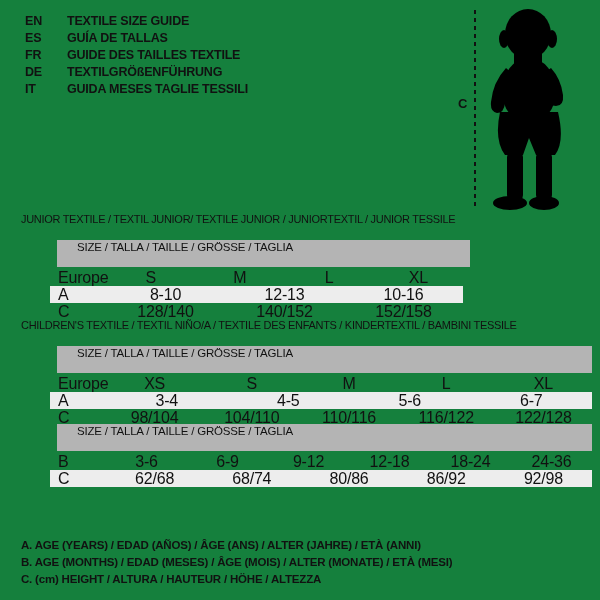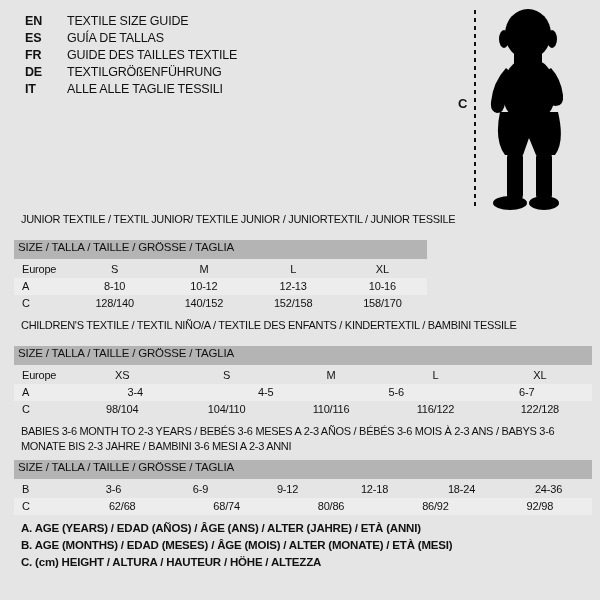--- a/index.html
+++ b/index.html
@@ -2,29 +2,29 @@
 <html style="--band: #b4b4b4; --shade: #ededed; --ink: #111111;"><head>
 <meta charset="utf-8">
 <style>
   :root{
     --band:#b4b4b4;
     --shade:#ededed;
     --ink:#111111;
   }
   html,body{margin:0;padding:0;background:#fff;}
   .page{
-    position:relative;width:600px;height:600px;background:#e5e5e5;
+    position:relative;width:600px;height:600px;background:#15803d;
     font-family:"Liberation Sans",sans-serif;color:var(--ink);
     overflow:hidden;
   }
   
   .lang-block{position:absolute;left:25px;top:13px;}
   .lang-row{display:flex;height:17px;line-height:17px;}
   .lang-code{width:42px;font-weight:bold;font-size:12.5px;letter-spacing:-0.2px;}
-  .lang-text{font-weight:normal;font-size:12.5px;letter-spacing:-0.2px;white-space:nowrap;}
+  .lang-text{font-weight:bold;font-size:12.5px;letter-spacing:-0.2px;white-space:nowrap;}
 
   
   .figure-area{position:absolute;left:440px;top:0;width:160px;height:225px;}
   .dash-line{
     position:absolute;left:34px;top:10px;width:2px;height:196px;
     background:repeating-linear-gradient(to bottom,var(--ink) 0 4px,transparent 4px 8px);
   }
   .c-label{position:absolute;left:18px;top:96px;font-weight:bold;font-size:13px;}
   .silhouette{position:absolute;left:44px;top:6px;}
 
@@ -32,32 +32,32 @@
   .table-section{position:absolute;left:14px;width:578px;}
   .t1{top:212px;}
   .t2{top:318px;}
   .t3{top:424px;}
   .table-title{
     font-weight:normal;font-size:11px;line-height:15px;letter-spacing:-0.3px;
     margin-bottom:13px;padding-left:7px;
   }
   .t3 .table-title{margin-bottom:6px;}
   .size-band{
-    background:var(--band);height:19px;line-height:15px;
-    font-size:11.5px;letter-spacing:-0.2px;padding-left:4px;
-    margin-bottom:2px;box-sizing:border-box;
+    background:var(--band);height:27px;line-height:15px;
+    font-size:11.5px;letter-spacing:-0.2px;padding-left:20px;
+    margin-bottom:2px;box-sizing:border-box;margin-left:43px;
   }
-  .trow{display:flex;height:17px;line-height:17px;font-size:11px;letter-spacing:-0.2px;}
+  .trow{display:flex;height:17px;line-height:17px;font-size:16px;letter-spacing:-0.2px;margin-left:36px;}
   .trow.shaded{background:var(--shade);}
   .tlabel{width:56px;padding-left:8px;box-sizing:border-box;flex:0 0 auto;}
   .tcell{flex:1 1 0;text-align:center;}
   .t1 .size-band,.t1 .trow{width:413px;}
 
   
-  .legend{position:absolute;left:21px;top:520px;}
+  .legend{position:absolute;left:21px;top:537px;}
   .legend-line{height:17px;line-height:17px;font-weight:bold;font-size:11.5px;letter-spacing:-0.2px;white-space:nowrap;}
 </style>
 </head>
 <body>
 
 <div class="page">
 
   <div class="lang-block" id="langBlock">
       <div class="lang-row">
         <div class="lang-code">EN</div>
@@ -70,21 +70,21 @@
       <div class="lang-row">
         <div class="lang-code">FR</div>
         <div class="lang-text">GUIDE DES TAILLES TEXTILE</div>
       </div>
       <div class="lang-row">
         <div class="lang-code">DE</div>
         <div class="lang-text">TEXTILGRÖßENFÜHRUNG</div>
       </div>
       <div class="lang-row">
         <div class="lang-code">IT</div>
-        <div class="lang-text">ALLE ALLE TAGLIE TESSILI</div>
+        <div class="lang-text">GUIDA MESES TAGLIE TESSILI</div>
       </div>
     </div>
 
   <div class="figure-area">
     <span class="c-label">C</span>
     <div class="dash-line"></div>
     <svg class="silhouette" width="92" height="206" viewBox="0 0 92 206" aria-hidden="true">
       <g fill="#000">
 
         <ellipse cx="44" cy="28" rx="23" ry="25"></ellipse>
@@ -115,30 +115,28 @@
         <div class="trow">
           <div class="tlabel" style="display: inline-block;">Europe</div>
           <div class="tcell">S</div>
           <div class="tcell">M</div>
           <div class="tcell">L</div>
           <div class="tcell">XL</div>
         </div>
         <div class="trow shaded">
           <div class="tlabel" style="display: inline-block;">A</div>
           <div class="tcell">8-10</div>
-          <div class="tcell">10-12</div>
           <div class="tcell">12-13</div>
           <div class="tcell">10-16</div>
         </div>
         <div class="trow">
           <div class="tlabel" style="display: inline-block;">C</div>
           <div class="tcell">128/140</div>
           <div class="tcell">140/152</div>
           <div class="tcell">152/158</div>
-          <div class="tcell">158/170</div>
         </div>
       </div>
       <div class="table-section t2">
         <div class="table-title">CHILDREN'S TEXTILE / TEXTIL NIÑO/A / TEXTILE DES ENFANTS / KINDERTEXTIL / BAMBINI TESSILE</div>
         <div class="size-band">SIZE / TALLA / TAILLE / GRÖSSE / TAGLIA</div>
         <div class="trow">
           <div class="tlabel" style="display: inline-block;">Europe</div>
           <div class="tcell">XS</div>
           <div class="tcell">S</div>
           <div class="tcell">M</div>
@@ -155,21 +153,20 @@
         <div class="trow">
           <div class="tlabel" style="display: inline-block;">C</div>
           <div class="tcell">98/104</div>
           <div class="tcell">104/110</div>
           <div class="tcell">110/116</div>
           <div class="tcell">116/122</div>
           <div class="tcell">122/128</div>
         </div>
       </div>
       <div class="table-section t3">
-        <div class="table-title">BABIES 3-6 MONTH TO 2-3 YEARS / BEBÉS 3-6 MESES A 2-3 AÑOS / BÉBÉS 3-6 MOIS À 2-3 ANS / BABYS 3-6 MONATE BIS 2-3 JAHRE / BAMBINI 3-6 MESI A 2-3 ANNI</div>
         <div class="size-band">SIZE / TALLA / TAILLE / GRÖSSE / TAGLIA</div>
         <div class="trow">
           <div class="tlabel" style="display: inline-block;">B</div>
           <div class="tcell">3-6</div>
           <div class="tcell">6-9</div>
           <div class="tcell">9-12</div>
           <div class="tcell">12-18</div>
           <div class="tcell">18-24</div>
           <div class="tcell">24-36</div>
         </div>

